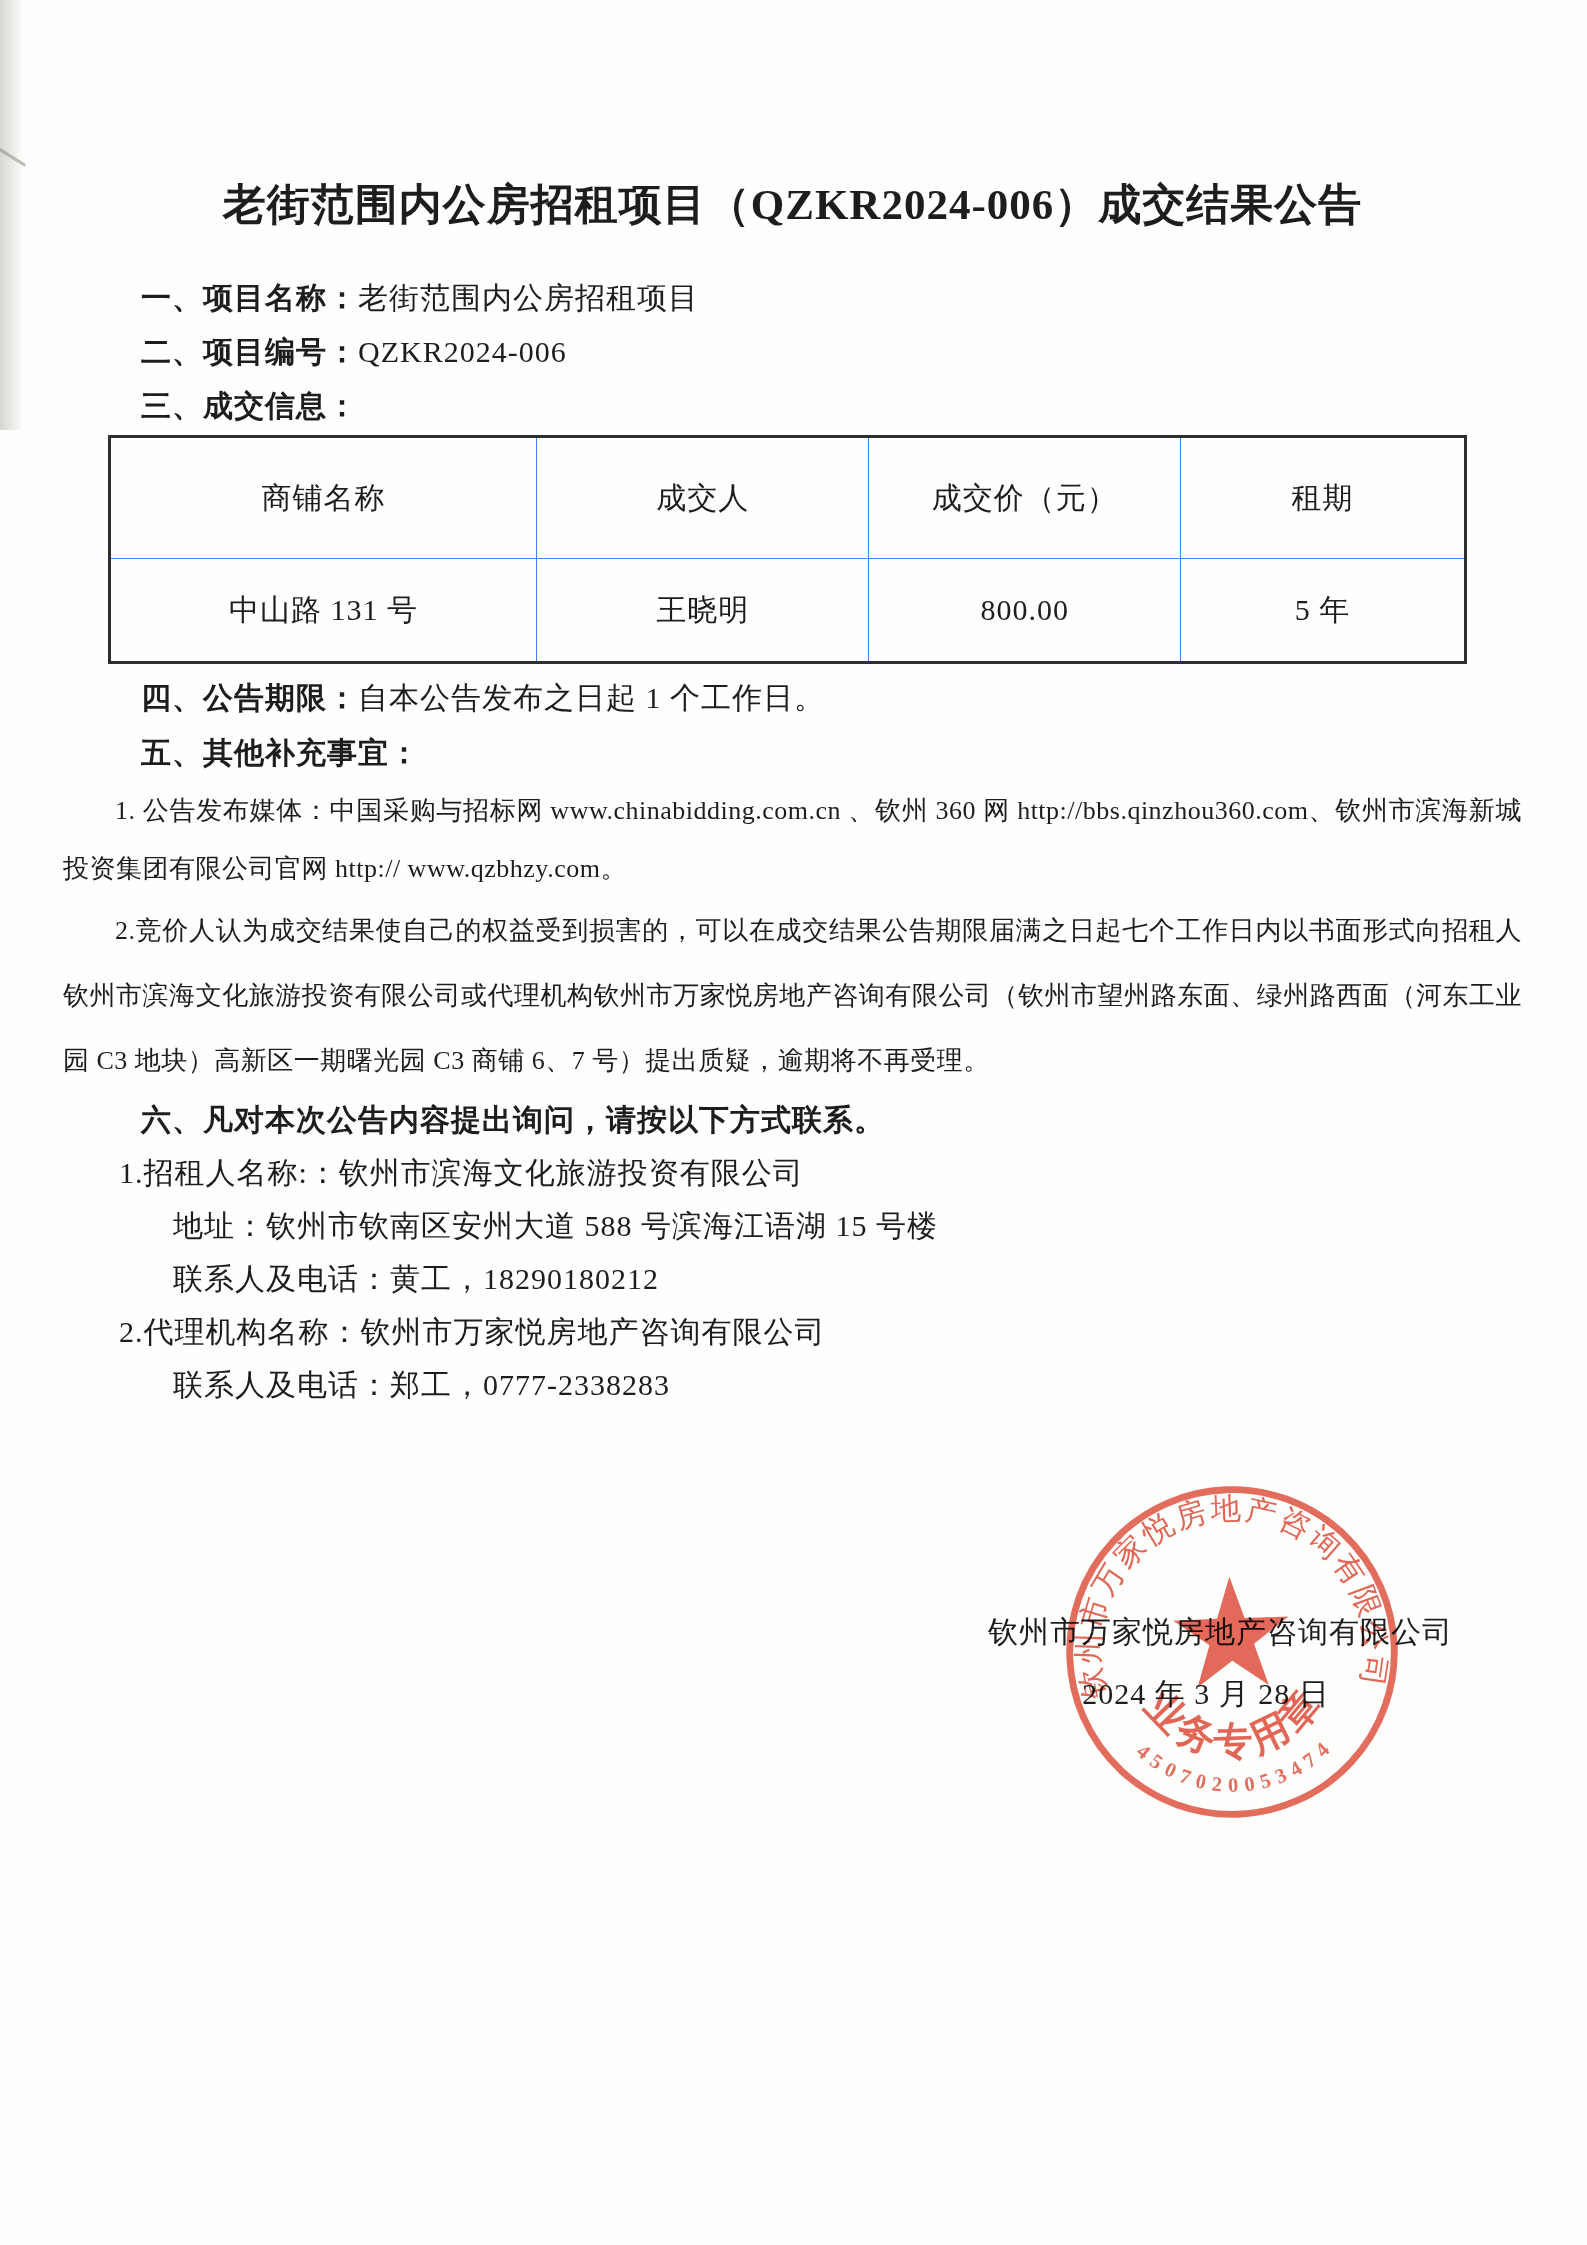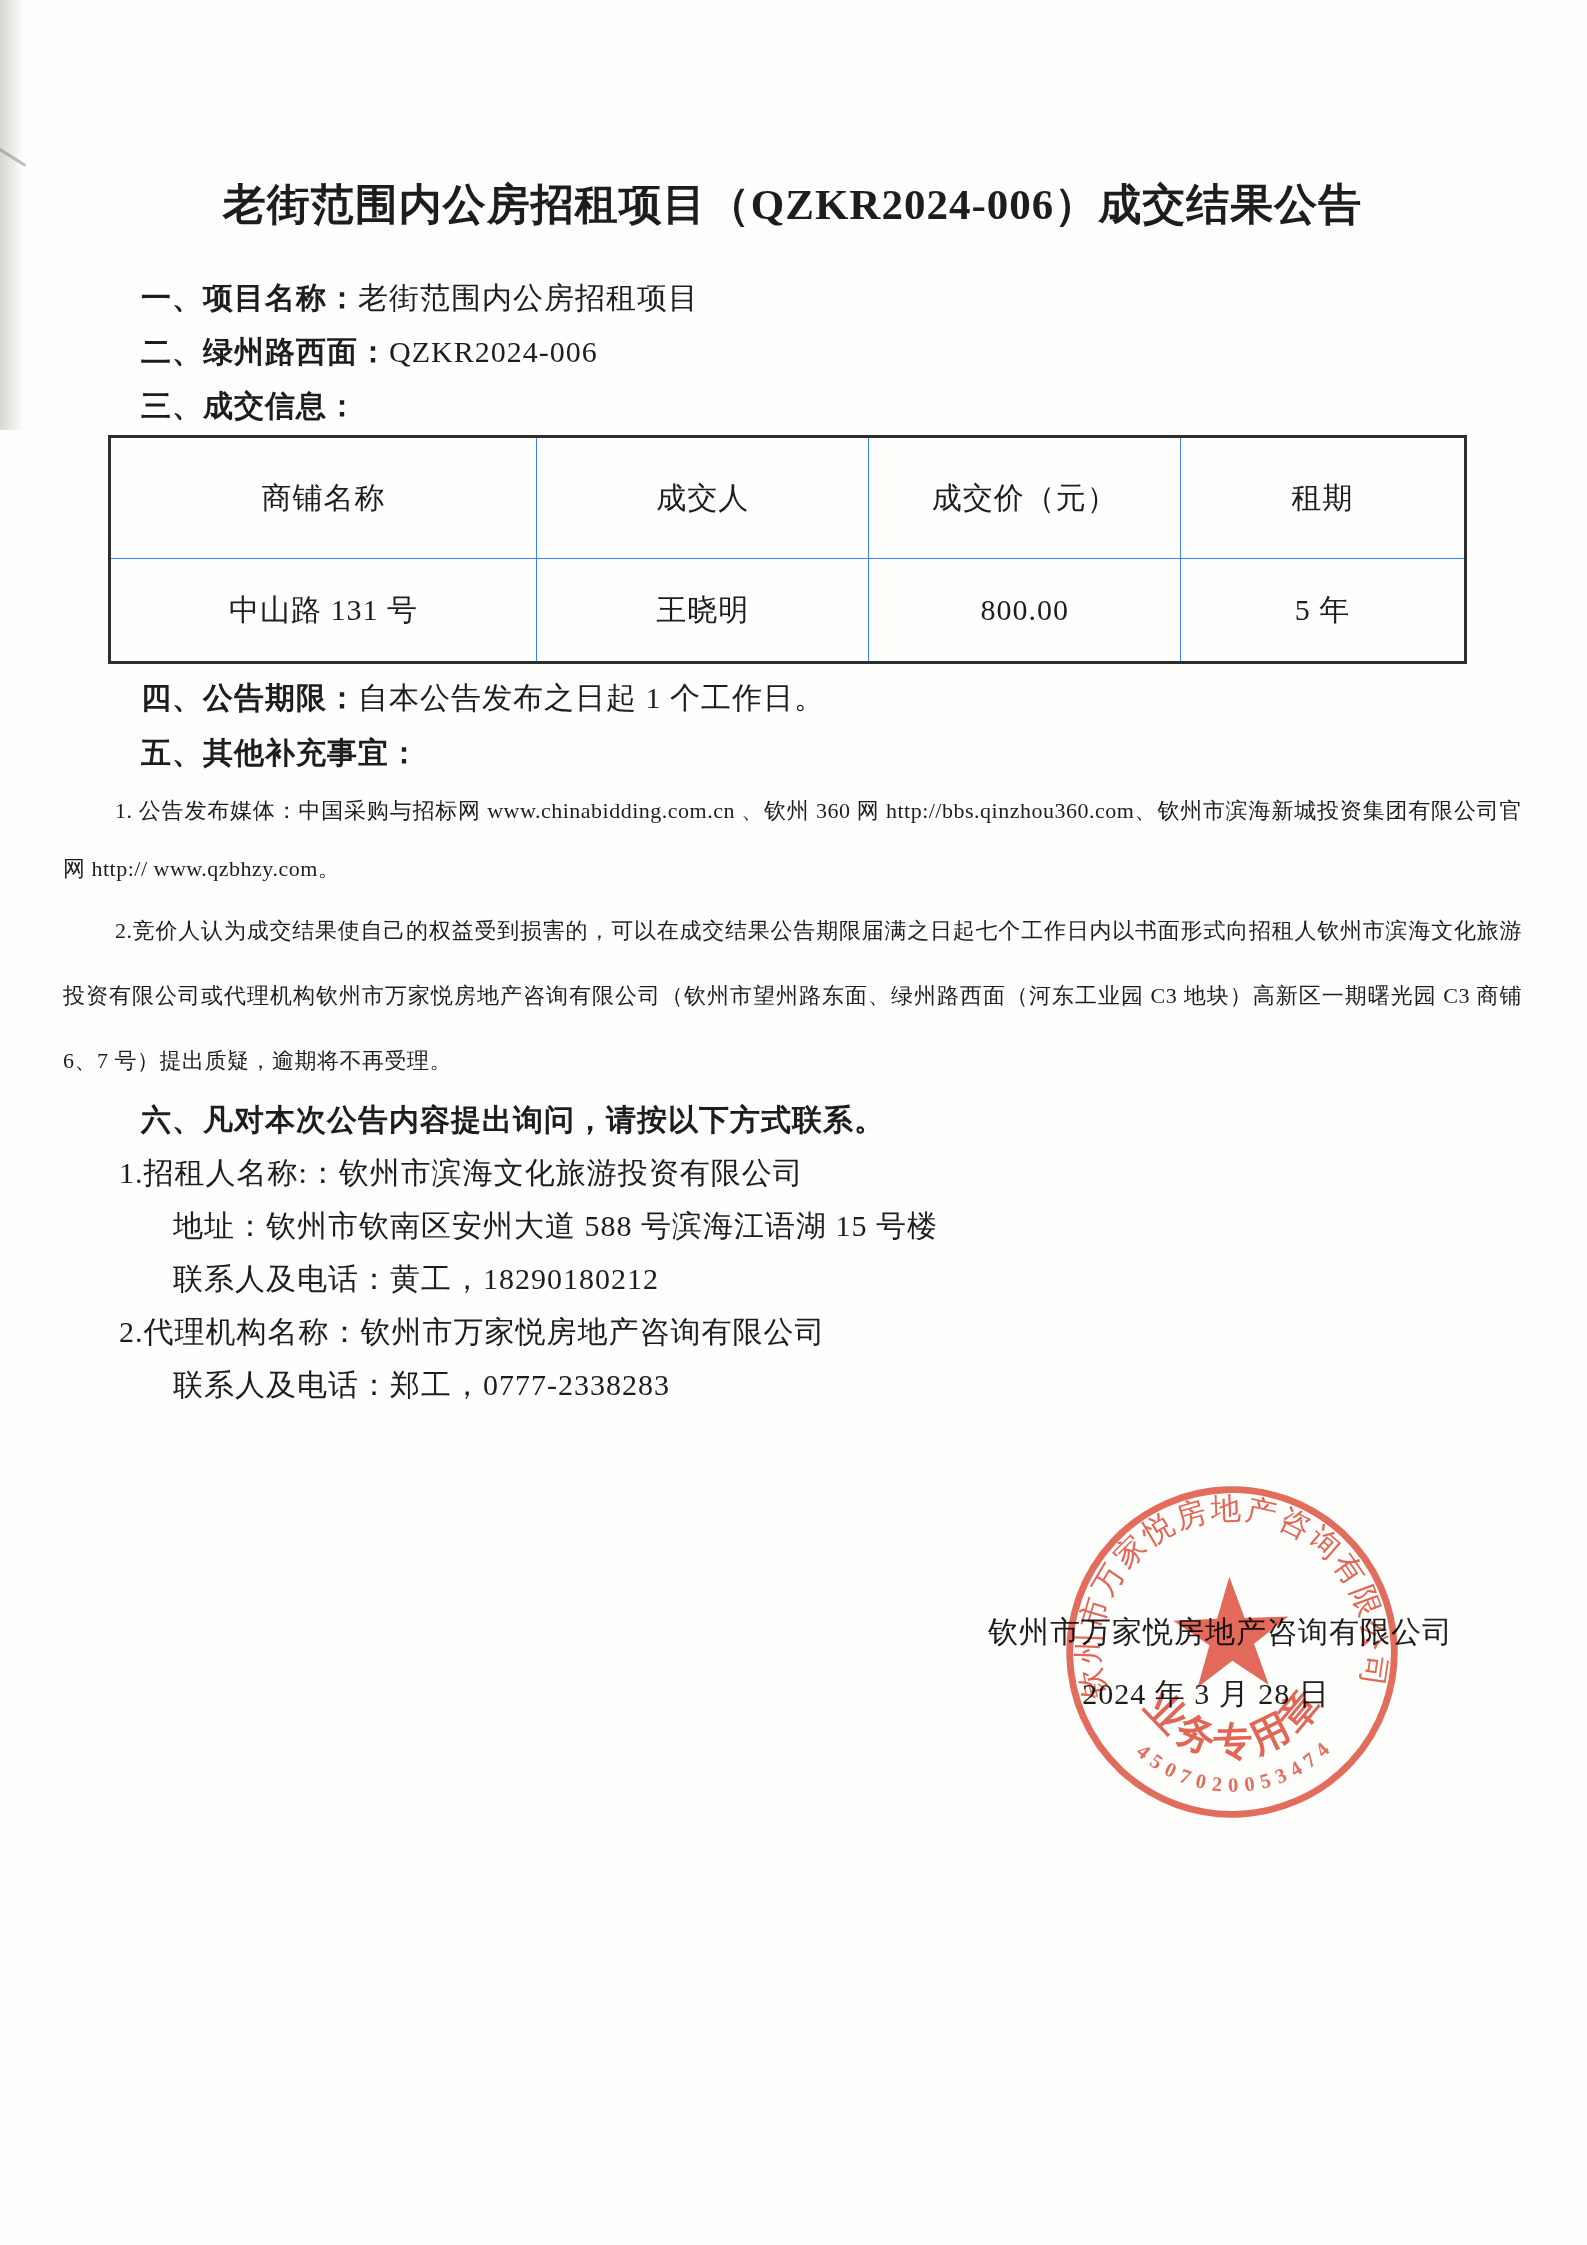--- a/index.html
+++ b/index.html
@@ -28,21 +28,21 @@
     margin:2px 0 0 45px;width:1359px;
     border:3px solid #2e2e2e;
   }
   table.deal th,table.deal td{
     border:1px solid #3b82f6;text-align:center;vertical-align:middle;
     font-size:30px;font-weight:400;letter-spacing:1px;padding:0;
   }
   table.deal thead tr{height:122px;}
   table.deal tbody tr{height:104px;}
   .para{
-    font-size:22px;letter-spacing:.5px;margin:0;
+    font-size:26px;letter-spacing:.5px;margin:0;
     text-align:justify;text-justify:inter-ideograph;
   }
   .para.p1{line-height:58px;text-indent:52px;margin-top:2px;}
   .para.p2{line-height:65px;text-indent:52px;}
   .cline{font-size:30px;letter-spacing:1px;line-height:53px;margin:0;}
   .ind-sec{padding-left:78px;font-weight:700;}
   .ind-item{padding-left:56px;}
   .ind-sub{padding-left:110px;}
   .para.addr2{line-height:53px;text-indent:110px;}
   .signature{
@@ -63,21 +63,21 @@
 <div class="page">
   <div class="scan-edge"></div>
   <div class="scan-mark"></div>
 
   <div class="content">
 
     <h1 class="title">老街范围内公房招租项目（QZKR2024-006）成交结果公告</h1>
 
     <div class="secwrap">
       <p class="sec"><span class="lbl">一、项目名称：</span><span>老街范围内公房招租项目</span></p>
-      <p class="sec"><span class="lbl">二、绿州路西面：</span><span>QZKR2024-006</span></p>
+      <p class="sec"><span class="lbl">二、项目编号：</span><span>QZKR2024-006</span></p>
       <p class="sec"><span class="lbl">三、成交信息：</span></p>
     </div>
 
     <table class="deal">
       <colgroup>
         <col style="width:31.5%">
           <col style="width:24.5%">
           <col style="width:23%">
           <col style="width:21%">
       </colgroup>

